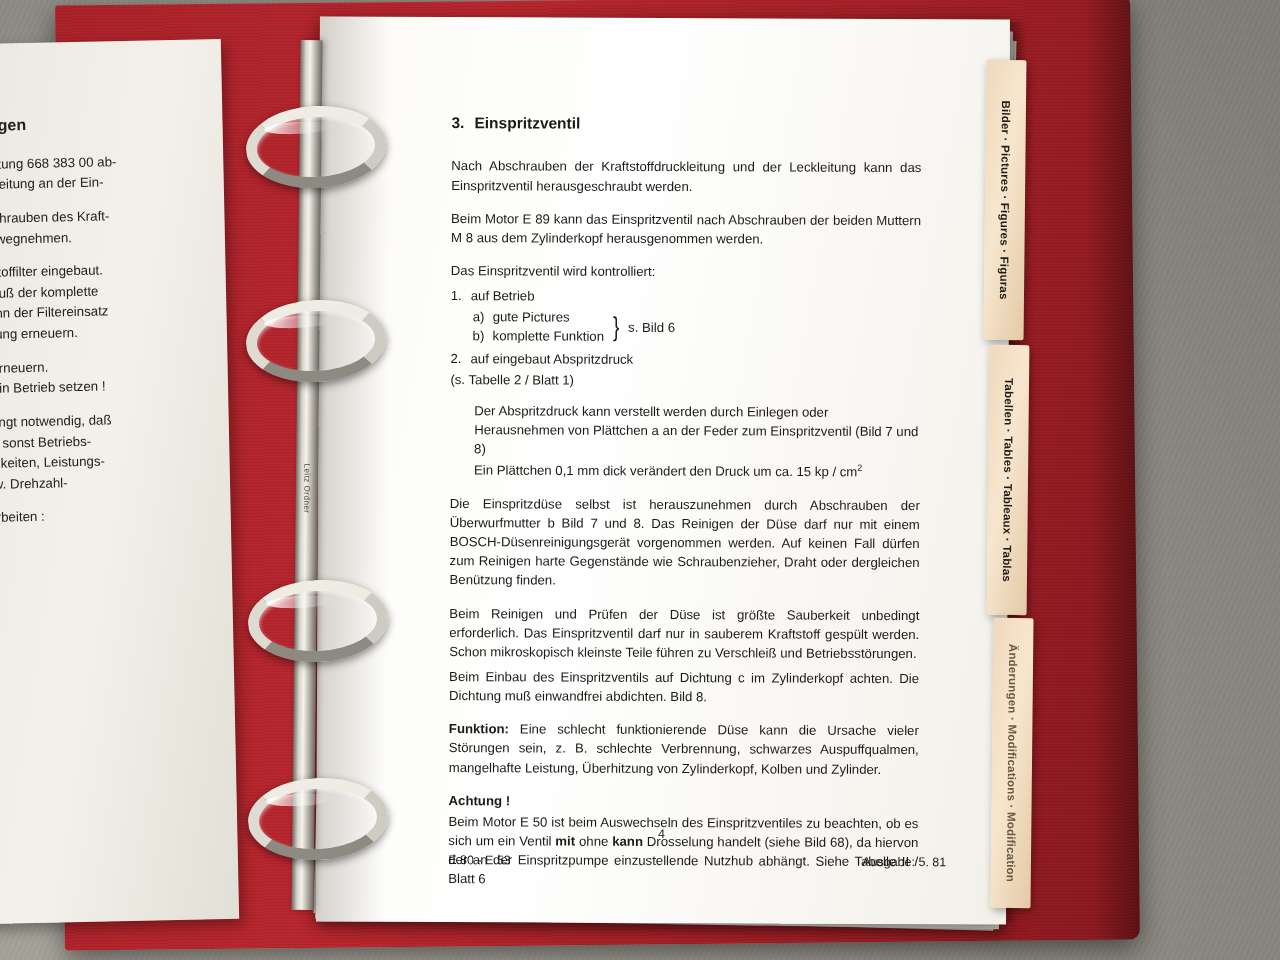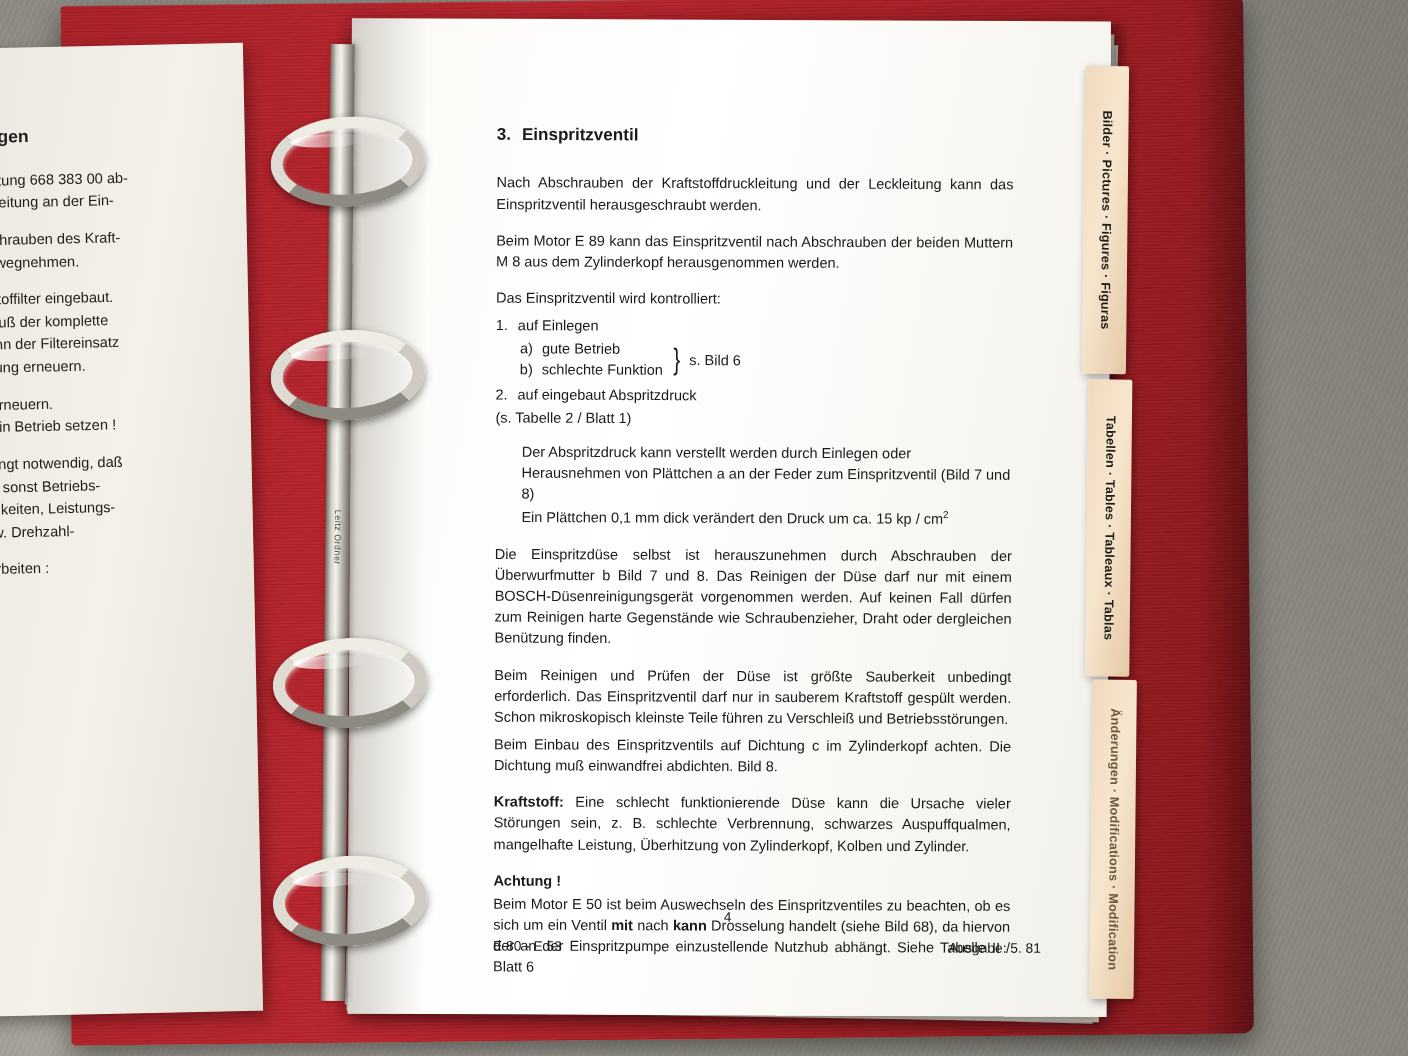--- a/index.html
+++ b/index.html
@@ -311,33 +311,33 @@
         <span class="num">3.</span><span>Einspritzventil</span>
       </h2>
 
       <p>Nach Abschrauben der Kraftstoffdruckleitung und der Leckleitung kann das Einspritzventil herausgeschraubt werden.</p>
       <p>Beim Motor E 89 kann das Einspritzventil nach Abschrauben der beiden Muttern M 8 aus dem Zylinderkopf herausgenommen werden.</p>
       <p class="tight">Das Einspritzventil wird kontrolliert:</p>
 
       <div class="list-num">
         <div class="li-row">
           <span class="marker">1.</span>
-          <span>auf Einlegen</span>
+          <span>auf Betrieb</span>
         </div>
 
         <div class="sub-list">
           <div style="display:flex; align-items:center;">
             <div style="flex:none;">
               <div class="sub-row">
                 <span class="marker">a)</span>
-                <span>gute Betrieb</span>
+                <span>gute Pictures</span>
               </div>
               <div class="sub-row">
                 <span class="marker">b)</span>
-                <span>schlechte Funktion</span>
+                <span>komplette Funktion</span>
               </div>
             </div>
             <div class="brace-wrap">
               <span class="brace">}</span>
               <span>s. Bild 6</span>
             </div>
           </div>
         </div>
 
         <div class="li-row" style="margin-top:3px;">
@@ -350,27 +350,27 @@
       <div class="indent-block">
         <p>Der Abspritzdruck kann verstellt werden durch Einlegen oder Herausnehmen von Plättchen a an der Feder zum Einspritzventil (Bild 7 und 8)</p>
         <p style="margin-top:2px;"><span>Ein Plättchen 0,1 mm dick verändert den Druck um ca. 15 kp / cm</span><sup>2</sup></p>
       </div>
 
       <p>Die Einspritzdüse selbst ist herauszunehmen durch Abschrauben der Überwurfmutter b Bild 7 und 8. Das Reinigen der Düse darf nur mit einem BOSCH-Düsenreinigungsgerät vorgenommen werden. Auf keinen Fall dürfen zum Reinigen harte Gegenstände wie Schraubenzieher, Draht oder dergleichen Benützung finden.</p>
       <p class="tight">Beim Reinigen und Prüfen der Düse ist größte Sauberkeit unbedingt erforderlich. Das Einspritzventil darf nur in sauberem Kraftstoff gespült werden. Schon mikroskopisch kleinste Teile führen zu Verschleiß und Betriebsstörungen.</p>
       <p>Beim Einbau des Einspritzventils auf Dichtung c im Zylinderkopf achten. Die Dichtung muß einwandfrei abdichten. Bild 8.</p>
 
       <p>
-        <span class="bold">Kraftstoff:</span>
+        <span class="bold">Funktion:</span>
         <span>Eine schlecht funktionierende Düse kann die Ursache vieler Störungen sein, z. B. schlechte Verbrennung, schwarzes Auspuffqualmen, mangelhafte Leistung, Überhitzung von Zylinderkopf, Kolben und Zylinder.</span>
       </p>
 
       <p style="margin-bottom:2px;" class="bold">Achtung !</p>
       <p>
-        <span>Beim Motor E 50 ist beim Auswechseln des Einspritzventiles zu beachten, ob es sich um ein Ventil </span><span class="bold">mit</span><span> nach </span><span class="bold">kann</span><span> Drosselung handelt (siehe Bild 68), da hiervon der an der Einspritzpumpe einzustellende Nutzhub abhängt. Siehe Tabelle II / Blatt 6</span>
+        <span>Beim Motor E 50 ist beim Auswechseln des Einspritzventiles zu beachten, ob es sich um ein Ventil </span><span class="bold">mit</span><span> ohne </span><span class="bold">kann</span><span> Drosselung handelt (siehe Bild 68), da hiervon der an der Einspritzpumpe einzustellende Nutzhub abhängt. Siehe Tabelle II / Blatt 6</span>
       </p>
     </div>
 
     <div class="page-no">4</div>
     <div class="footer">
       <div class="footer-row">
         <span>E 80 - E 53</span>
         <span>Ausgabe: 5. 81</span>
       </div>
     </div>

